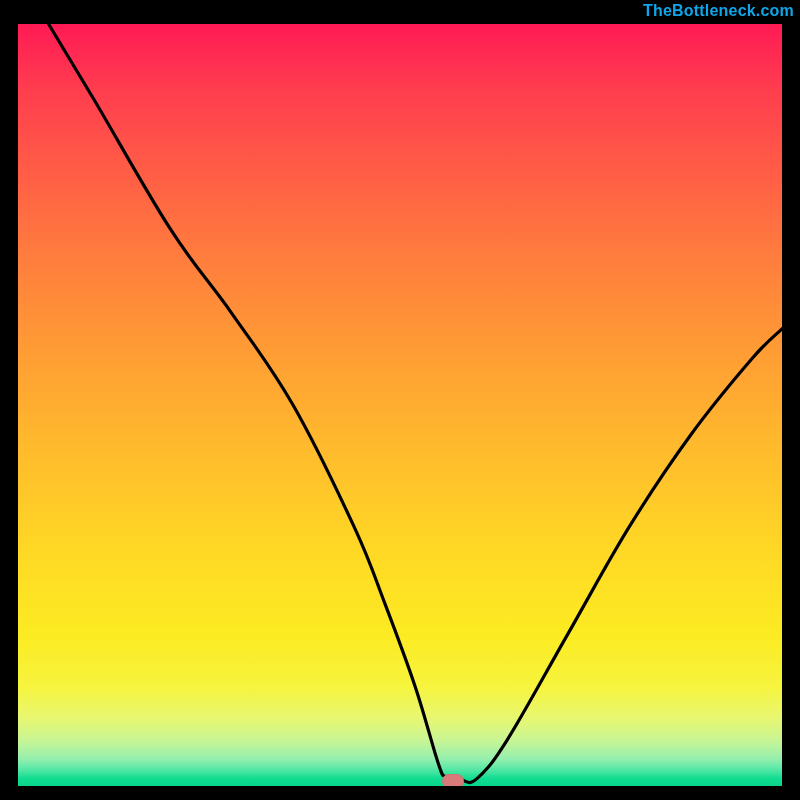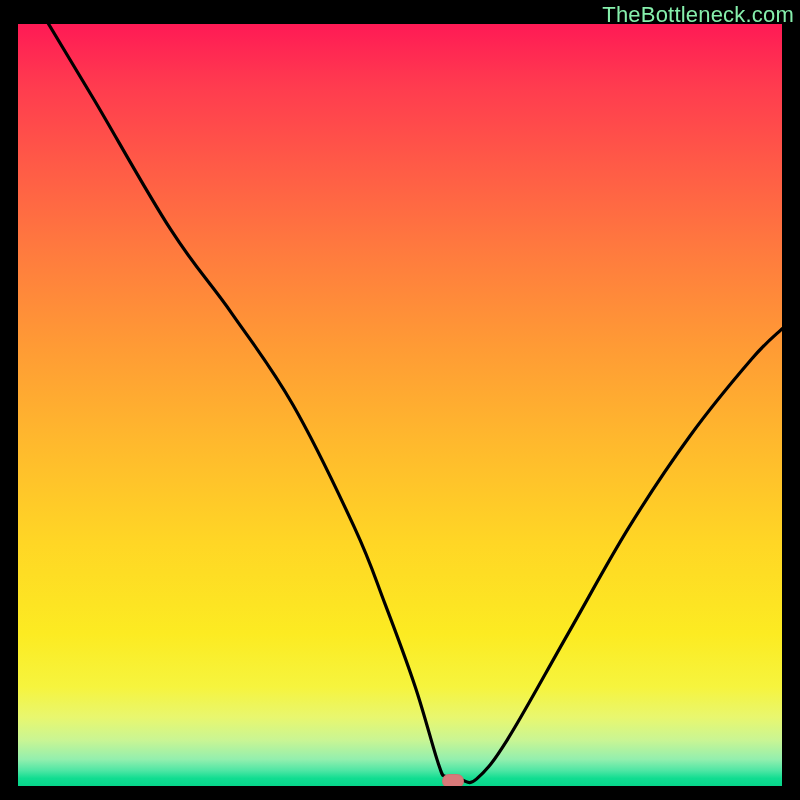--- a/index.html
+++ b/index.html
@@ -13,23 +13,23 @@
   .stage {
     position: relative;
     width: 800px;
     height: 800px;
     background: #000;
   }
   .watermark {
     position: absolute;
     top: 2px;
     right: 6px;
-    color: #86efac;
-    font-size: 22px;
-    font-weight: 400;
+    color: #0ea5e9;
+    font-size: 16px;
+    font-weight: 700;
     letter-spacing: 0.2px;
     z-index: 10;
   }
   .plot {
     position: absolute;
     left: 18px;
     top: 24px;
     width: 764px;
     height: 762px;
     overflow: hidden;

